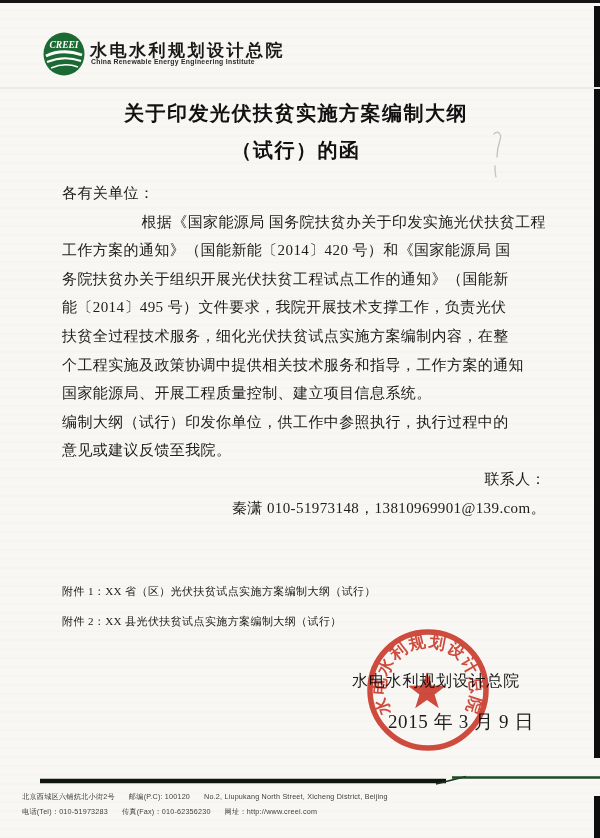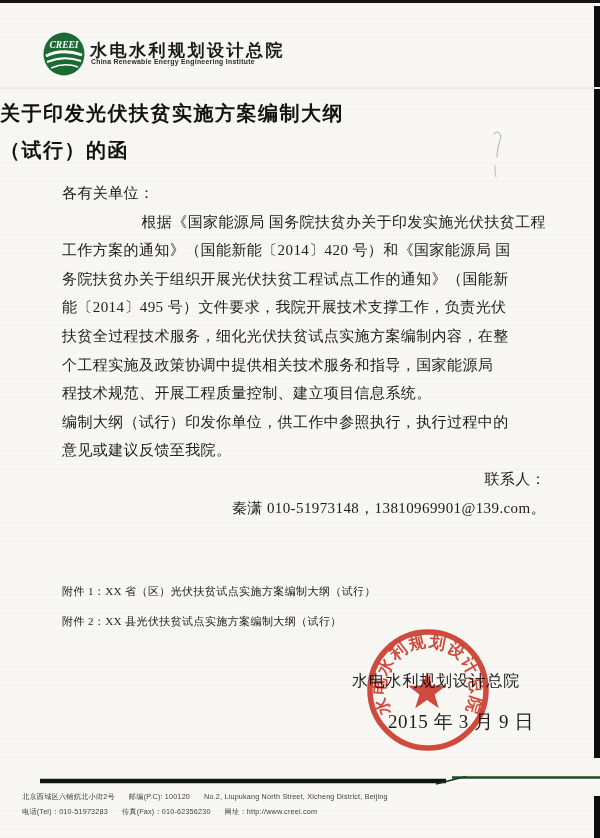--- a/index.html
+++ b/index.html
@@ -27,21 +27,21 @@
     font-size:17px;font-weight:bold;letter-spacing:2.5px;color:#191919;white-space:nowrap;
   }
   .org-en{
     position:absolute;left:91px;top:58px;
     font-family:"Liberation Sans", sans-serif;
     font-size:6.8px;font-weight:bold;letter-spacing:0.3px;color:#2a2a2a;white-space:nowrap;
   }
 
   
   .title1,.title2{
-    position:absolute;left:0;width:592px;text-align:left;
+    position:absolute;left:0;width:592px;text-align:center;
     font-family:"Liberation Sans", sans-serif;
     font-weight:bold;font-size:20px;letter-spacing:1.5px;color:#111;white-space:nowrap;
   }
   .title1{top:100px;}
   .title2{top:137px;}
 
   
   .body-text{position:absolute;left:62px;top:179px;width:484px;}
   .bline{
     height:28.6px;line-height:28.6px;
@@ -100,22 +100,22 @@
   <div class="title1">关于印发光伏扶贫实施方案编制大纲</div>
   <div class="title2">（试行）的函</div>
 
   <div class="body-text">
     <div class="bline">各有关单位：</div>
     <div class="bline indent">根据《国家能源局 国务院扶贫办关于印发实施光伏扶贫工程</div>
     <div class="bline">工作方案的通知》（国能新能〔2014〕420 号）和《国家能源局 国</div>
     <div class="bline">务院扶贫办关于组织开展光伏扶贫工程试点工作的通知》（国能新</div>
     <div class="bline">能〔2014〕495 号）文件要求，我院开展技术支撑工作，负责光伏</div>
     <div class="bline">扶贫全过程技术服务，细化光伏扶贫试点实施方案编制内容，在整</div>
-    <div class="bline">个工程实施及政策协调中提供相关技术服务和指导，国家能源局</div>
-    <div class="bline">程技术规范、开展工程质量控制、建立项目信息系统。</div>
+    <div class="bline">个工程实施及政策协调中提供相关技术服务和指导，工作方案的通知</div>
+    <div class="bline">国家能源局、开展工程质量控制、建立项目信息系统。</div>
     <div class="bline">编制大纲（试行）印发你单位，供工作中参照执行，执行过程中的</div>
     <div class="bline">意见或建议反馈至我院。</div>
     <div class="bline indent">联系人：</div>
     <div class="bline indent">秦潇 010-51973148，13810969901@139.com。</div>
   </div>
 
   <div class="attach1">附件 1：XX 省（区）光伏扶贫试点实施方案编制大纲（试行）</div>
   <div class="attach2">附件 2：XX 县光伏扶贫试点实施方案编制大纲（试行）</div>
 
   <div class="sig-org">水电水利规划设计总院</div>

